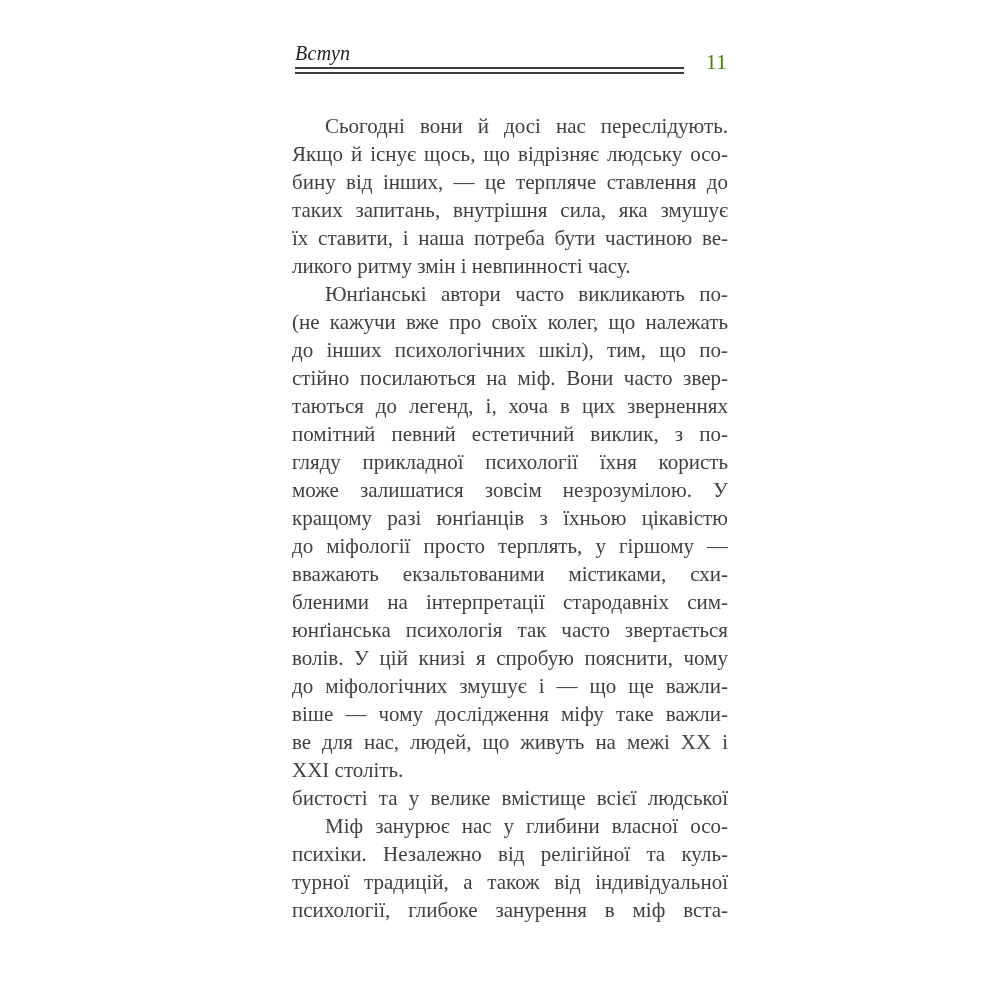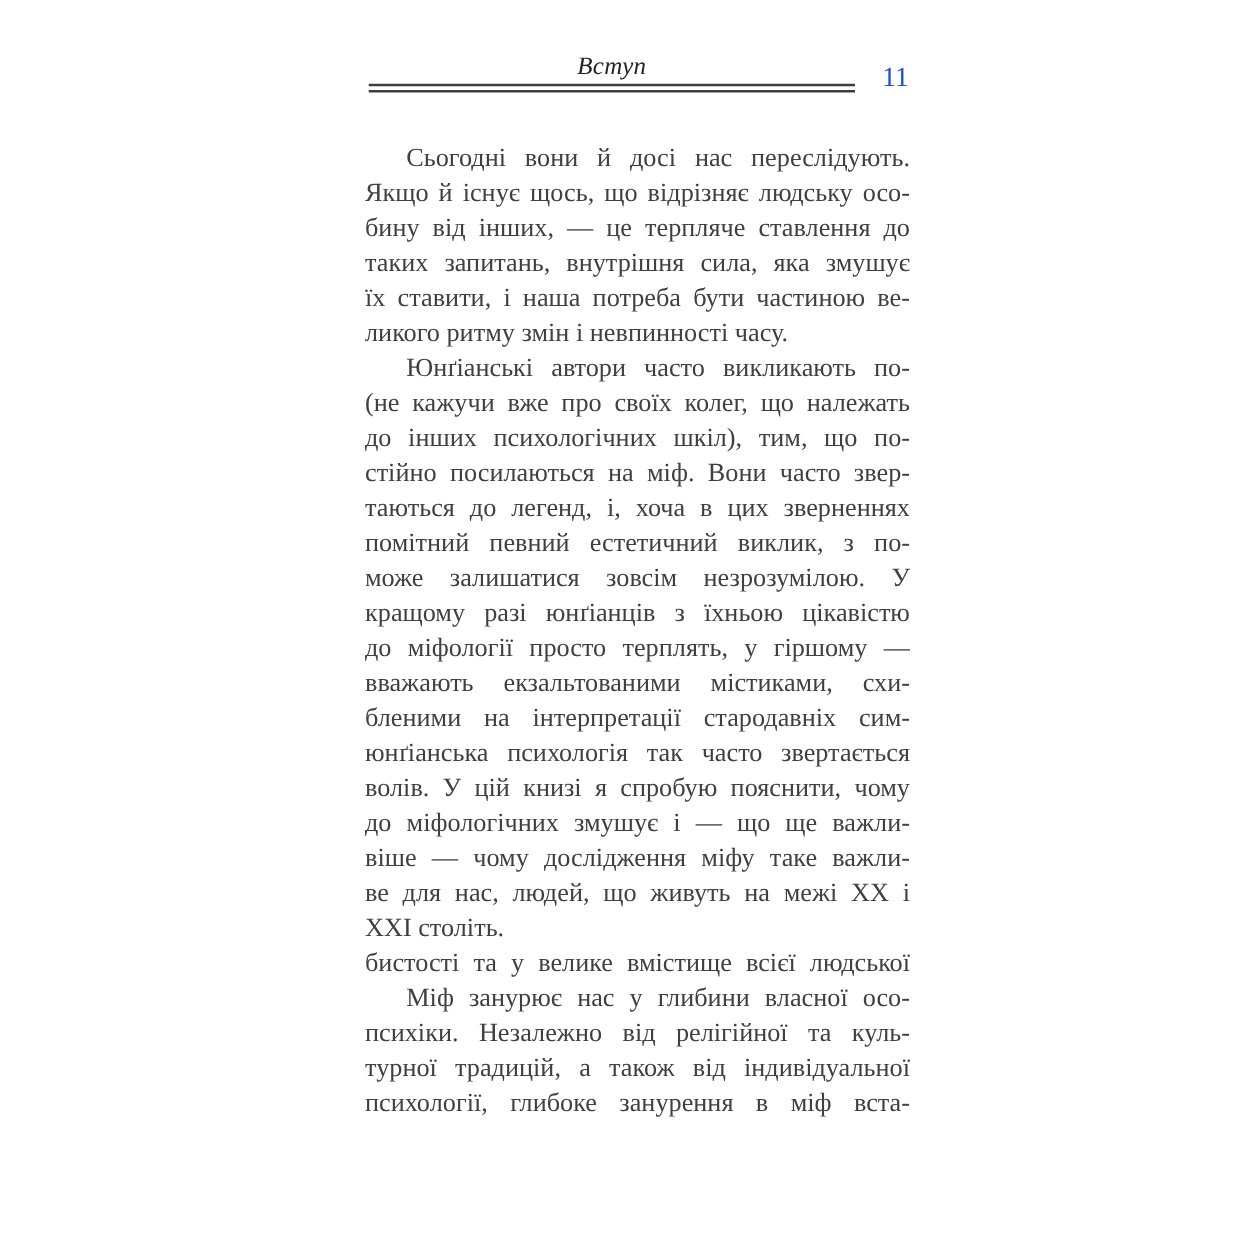--- a/index.html
+++ b/index.html
@@ -18,21 +18,20 @@
   .page {
     position: absolute;
     inset: 0;
     background: #ffffff;
   }
   .running-head {
     position: absolute;
     top: 42px;
     left: 295px;
     width: 389px;
-    text-align: center;
     font-style: italic;
     font-size: 20px;
     color: #232323;
     letter-spacing: 0.3px;
   }
   .head-rule {
     position: absolute;
     top: 67px;
     left: 295px;
     width: 389px;
@@ -40,21 +39,21 @@
     border-top: 2px solid #3d3d3d;
     border-bottom: 2px solid #3d3d3d;
   }
   .page-number {
     position: absolute;
     top: 49px;
     left: 680px;
     width: 47px;
     text-align: right;
     font-size: 22px;
-    color: #1d4ed8;
+    color: #4d7c0f;
   }
   .text-column {
     position: absolute;
     top: 112px;
     left: 292px;
     width: 436px;
   }
   .para {
     margin: 0;
     padding: 0;
@@ -95,20 +94,21 @@
         <div class="line just">їх ставити, і наша потреба бути частиною ве-</div>
         <div class="line">ликого ритму змін і невпинності часу.</div>
       </div>
       <div class="para">
         <div class="line indent just">Юнґіанські автори часто викликають по-</div>
         <div class="line just">(не кажучи вже про своїх колег, що належать</div>
         <div class="line just">до інших психологічних шкіл), тим, що по-</div>
         <div class="line just">стійно посилаються на міф. Вони часто звер-</div>
         <div class="line just">таються до легенд, і, хоча в цих зверненнях</div>
         <div class="line just">помітний певний естетичний виклик, з по-</div>
+        <div class="line just">гляду прикладної психології їхня користь</div>
         <div class="line just">може залишатися зовсім незрозумілою. У</div>
         <div class="line just">кращому разі юнґіанців з їхньою цікавістю</div>
         <div class="line just">до міфології просто терплять, у гіршому —</div>
         <div class="line just">вважають екзальтованими містиками, схи-</div>
         <div class="line just">бленими на інтерпретації стародавніх сим-</div>
         <div class="line just">юнґіанська психологія так часто звертається</div>
         <div class="line just">волів. У цій книзі я спробую пояснити, чому</div>
         <div class="line just">до міфологічних змушує і — що ще важли-</div>
         <div class="line just">віше — чому дослідження міфу таке важли-</div>
         <div class="line just">ве для нас, людей, що живуть на межі XX і</div>

